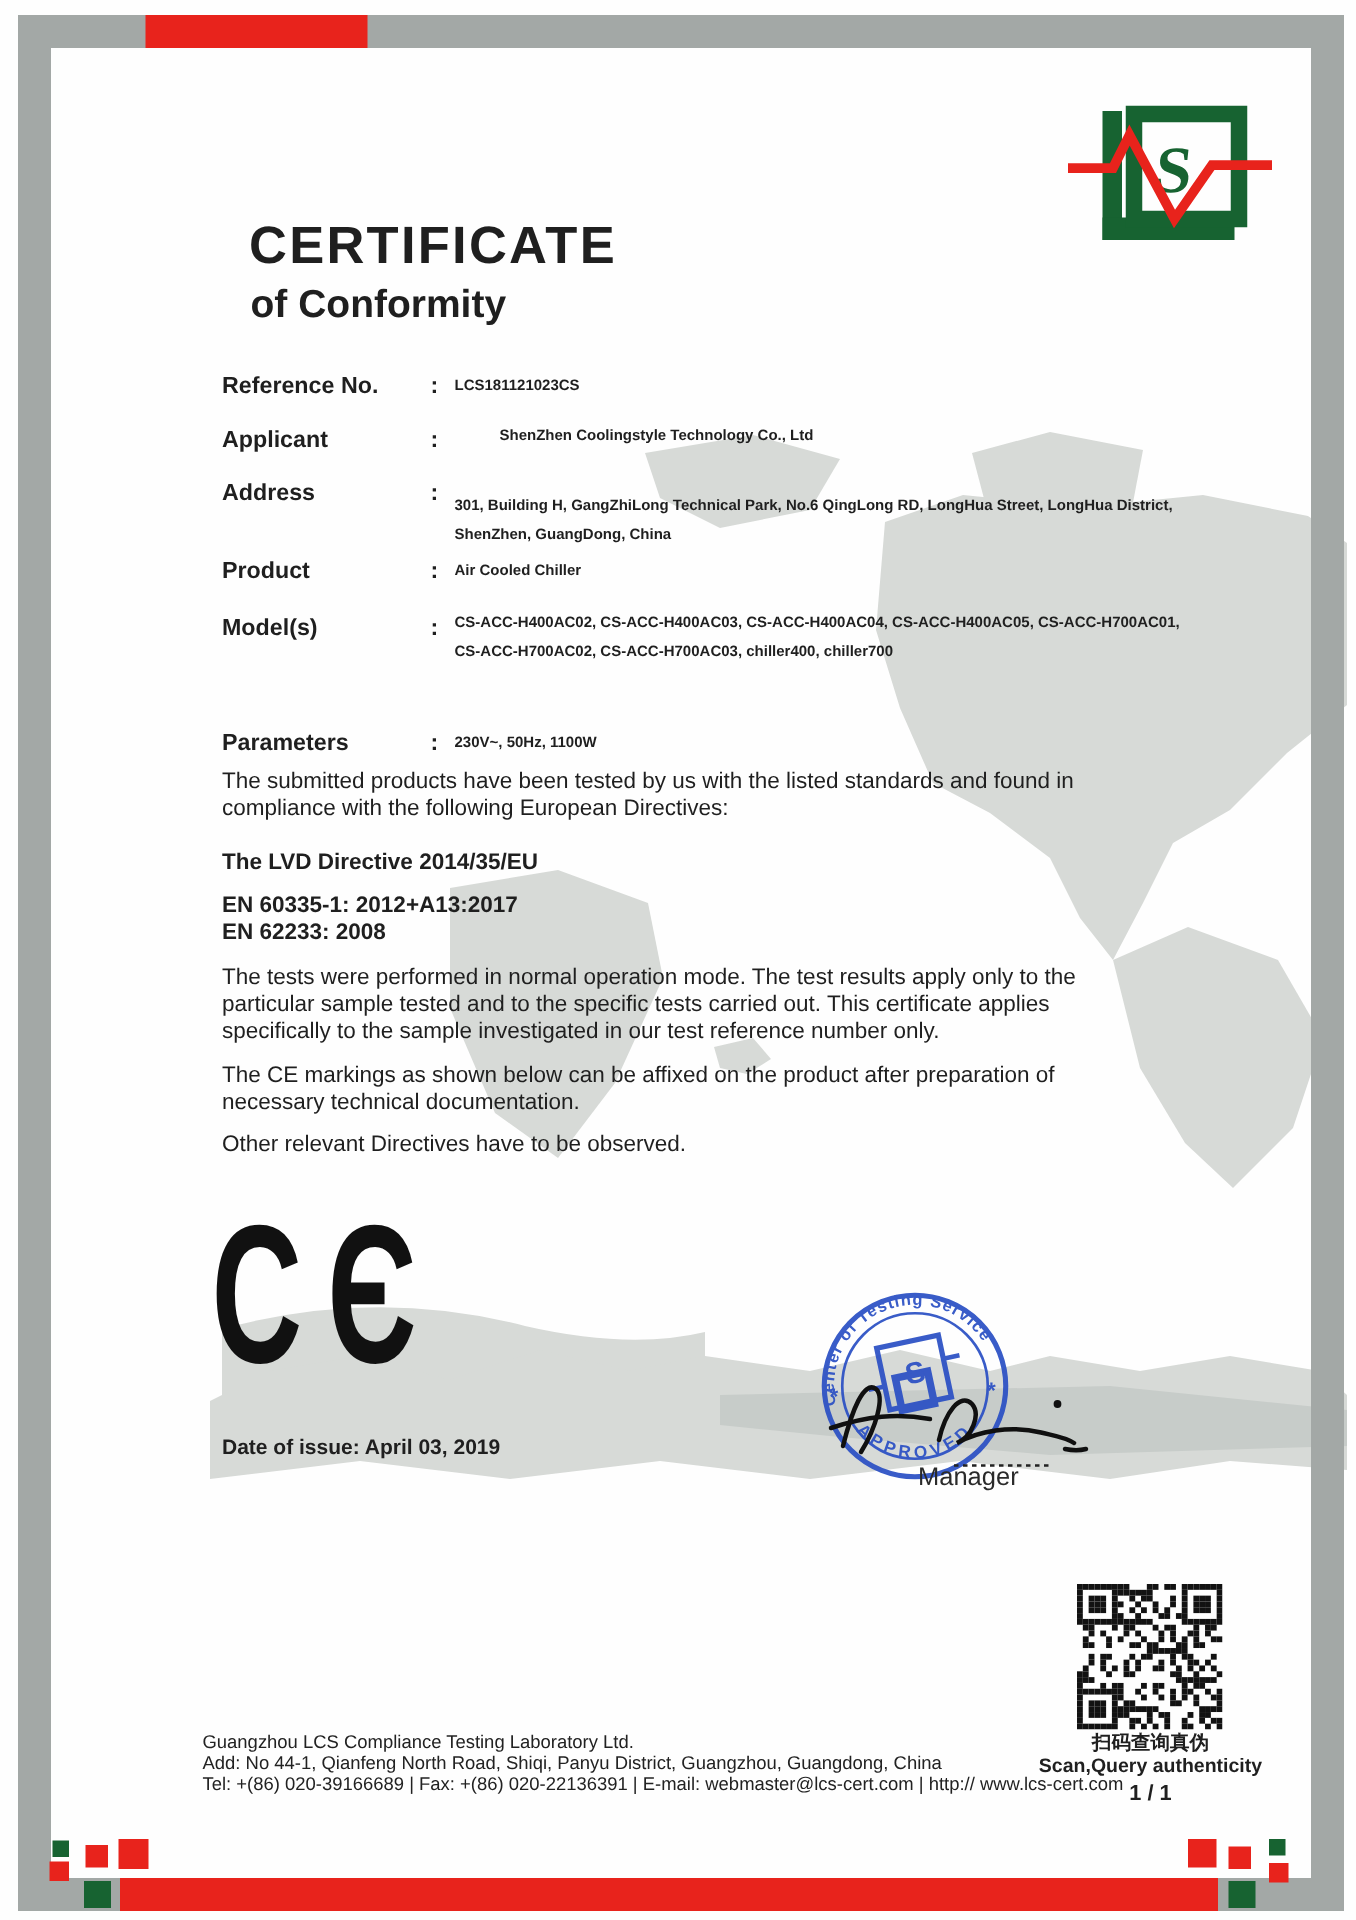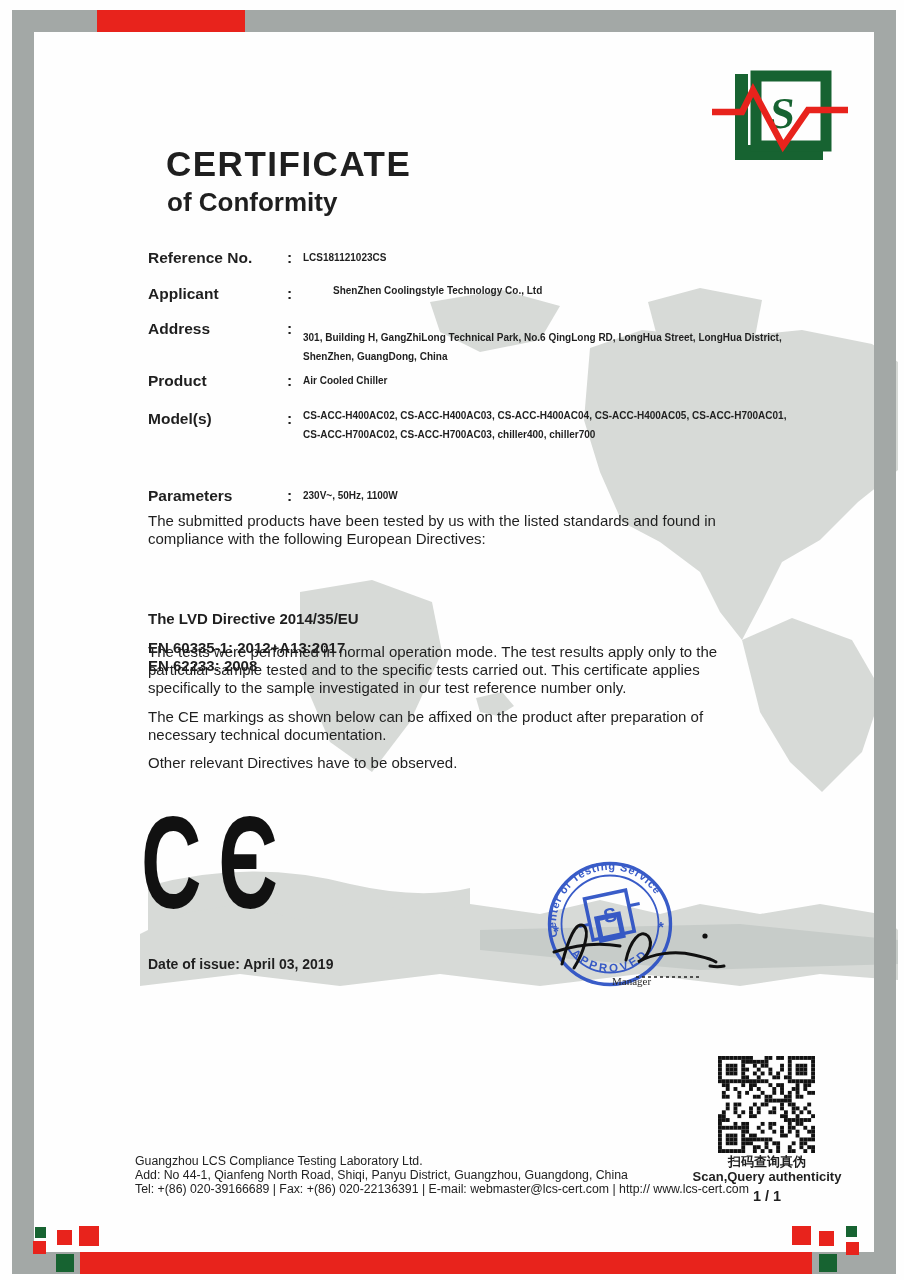--- a/index.html
+++ b/index.html
@@ -17,27 +17,27 @@
   
   .title{left:166px;top:144px;font-size:35px;font-weight:bold;letter-spacing:1.5px;z-index:2;}
   .subtitle{left:167px;top:187px;font-size:26px;font-weight:bold;z-index:2;}
   
   .flabel{position:absolute;left:148px;font-size:15.5px;font-weight:bold;z-index:2;}
   .fcolon{position:absolute;left:287px;font-size:15.5px;font-weight:bold;z-index:2;}
   .fvalue{position:absolute;left:303px;width:492px;font-size:10px;font-weight:bold;
           line-height:18.5px;z-index:2;}
   
   .para{position:absolute;left:148px;width:600px;font-size:15px;line-height:18.2px;z-index:2;}
-  .para.bold{font-weight:bold;margin-top:44px;}
+  .para.bold{font-weight:bold;}
   
   .ce{left:141px;top:797px;font-size:131px;font-weight:bold;letter-spacing:26px;
       transform:scaleX(0.64);transform-origin:0 0;color:#111;z-index:2;line-height:1;}
   
   .dateline{left:148px;top:956px;font-size:14px;font-weight:bold;z-index:2;}
-  .manager{left:612px;top:975px;font-size:11px;color:#2a2a2a;z-index:5;font-family:Liberation Serif, serif;}
+  .manager{left:612px;top:975px;font-size:17px;color:#2a2a2a;z-index:5;}
   
   svg.logo{position:absolute;left:700px;top:58px;z-index:2;}
   .logo-green{fill:var(--green);}
   .logo-frame{fill:none;stroke:var(--green);stroke-width:11;}
   .logo-pulse{fill:none;stroke:var(--red);stroke-width:6.5;stroke-linejoin:miter;}
   .logo-s{fill:var(--green);font-size:44px;font-weight:bold;font-family:"Liberation Serif",serif;}
   svg.stamp{position:absolute;left:540px;top:852px;z-index:4;opacity:.93;}
   .stamp-ink{stroke:var(--blue);fill:none;}
   .stamp-txt{fill:var(--blue);font-weight:bold;}
   svg.sig{position:absolute;left:540px;top:900px;z-index:5;}

